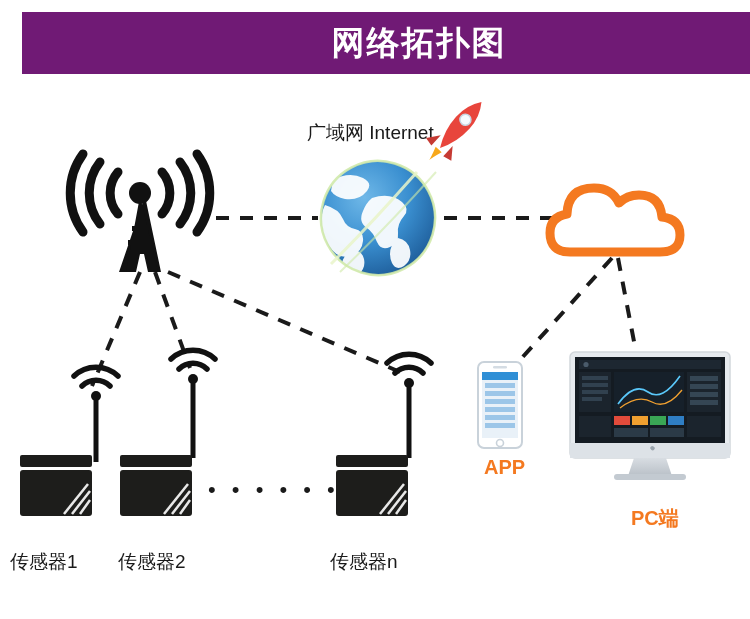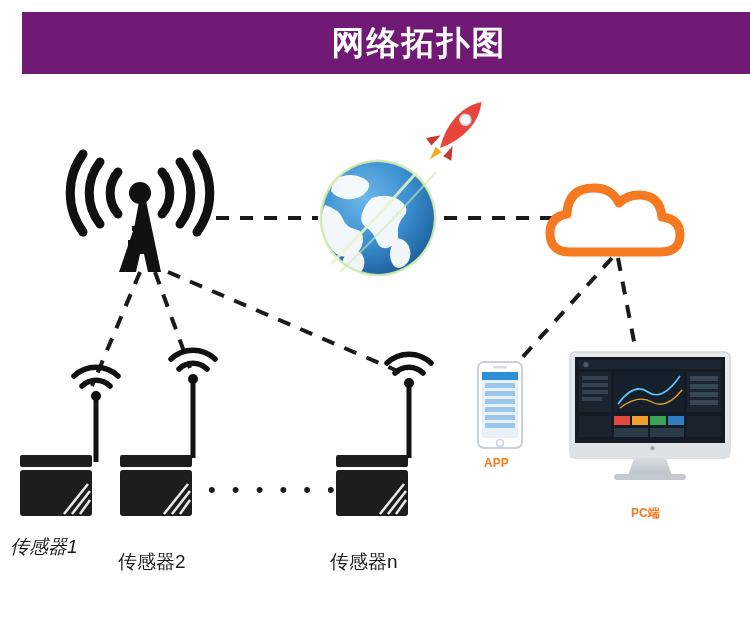--- a/index.html
+++ b/index.html
@@ -39,21 +39,21 @@
     letter-spacing: 2px;
   }
   .lbl {
     position: absolute;
     color: #1a1a1a;
     font-size: 19px;
     white-space: nowrap;
   }
   .lbl-sm {
     position: absolute;
-    font-size: 12px;
+    font-size: 20px;
     white-space: nowrap;
   }
   .lbl-orange {
     color: #f47920;
     font-weight: bold;
   }
   svg.layer {
     position: absolute;
     left: 0; top: 0;
     width: 750px;
@@ -69,22 +69,23 @@
 </style>
 </head>
 <body>
 
 <div id="stage">
 
   <div class="title-bar">
     <span class="title-text">网络拓扑图</span>
   </div>
 
-
-  <div class="lbl" style="left:10px; top:534px;font-style:italic;">传感器1</div>
+  <div class="lbl" style="left:307px; top:120px;">广域网 Internet</div>
+
+  <div class="lbl" style="left:10px; top:549px;">传感器1</div>
   <div class="lbl" style="left:118px; top:549px;">传感器2</div>
   <div class="lbl" style="left:330px; top:549px;">传感器n</div>
 
   <div class="dotline" style="left:208px; top:477px;">• • • • • •</div>
 
   <div class="lbl-sm lbl-orange" style="left:484px; top:456px;">APP</div>
   <div class="lbl-sm lbl-orange" style="left:631px; top:505px;">PC端</div>
 
   <svg class="layer" viewBox="0 0 750 619">
     <defs>

